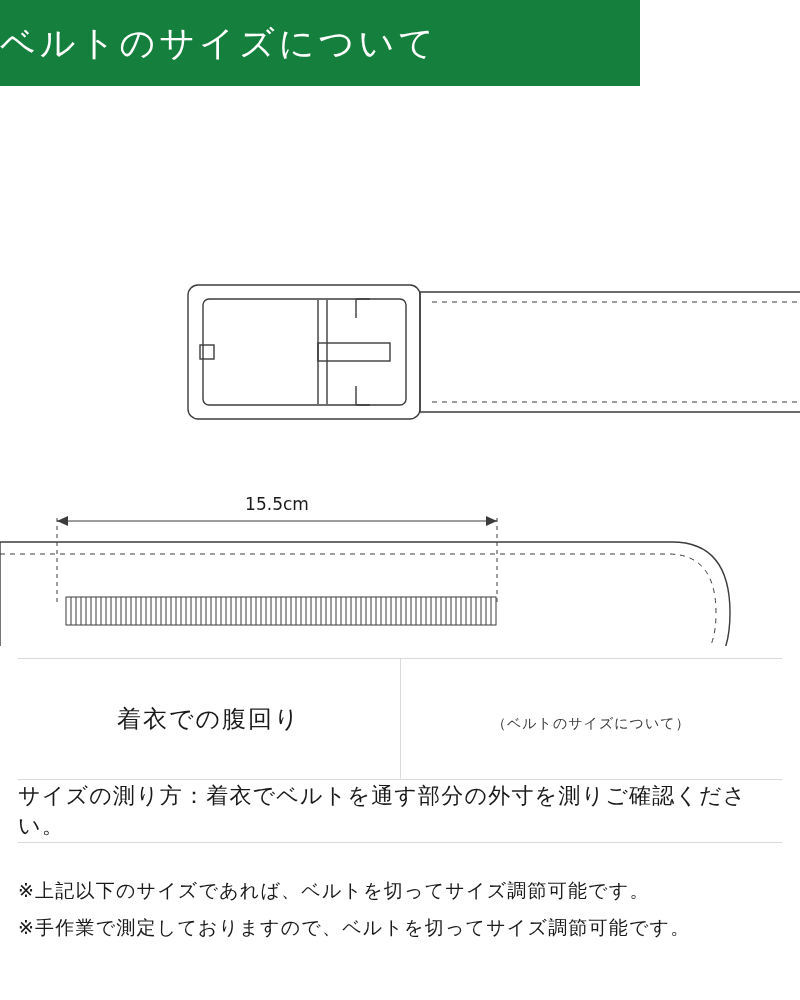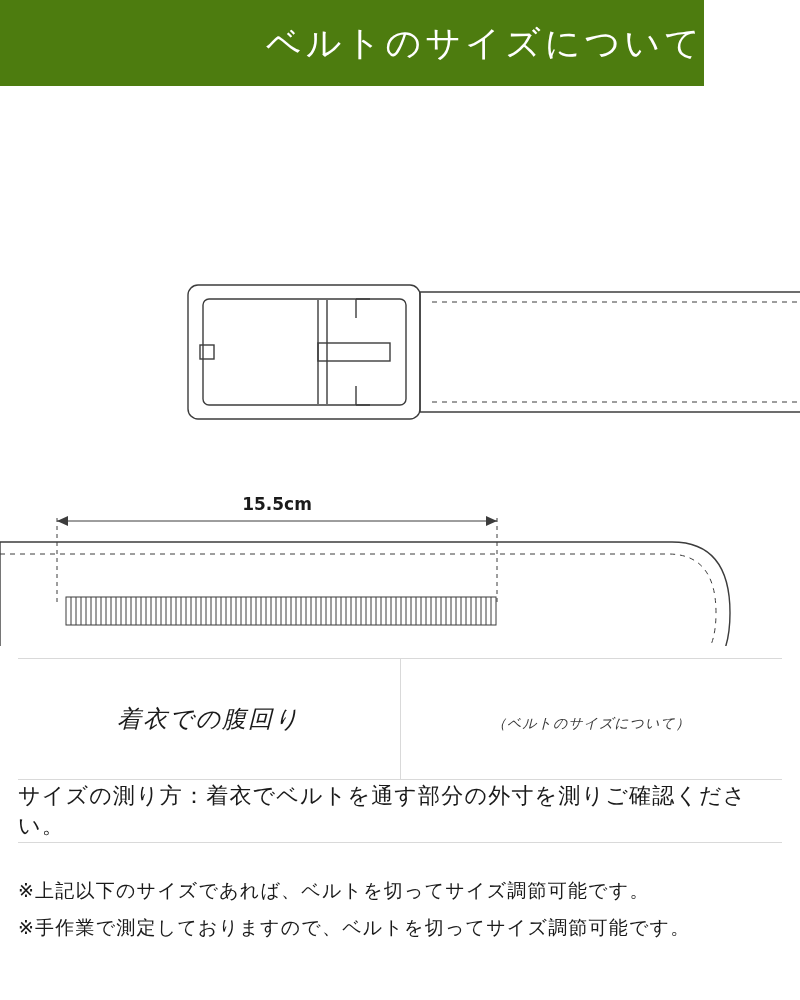--- a/index.html
+++ b/index.html
@@ -17,41 +17,40 @@
 
   .page {
     position: relative;
     width: 800px;
     height: 1000px;
     box-sizing: border-box;
   }
 
   
   .header {
-    width: 704px;
+    width: 640px;
     height: 86px;
-    background: #4d7c0f;
+    background: #15803d;
     display: flex;
     align-items: center;
-    justify-content: flex-end;
+    justify-content: flex-start;
   }
   .header-title {
     color: #ffffff;
     font-size: 35px;
     letter-spacing: 4px;
     font-weight: 400;
     font-family: "DejaVu Sans", sans-serif;
   }
 
   
   .diagram-wrap {
     position: relative;
     width: 800px;
     height: 560px;
-    font-weight: bold;
   }
   .diagram-wrap svg {
     display: block;
   }
 
   
   .info-block {
     position: absolute;
     left: 18px;
     top: 658px;
@@ -65,21 +64,20 @@
   .info-row {
     display: flex;
     height: 120px;
   }
   .info-cell {
     flex: 1 1 50%;
     display: flex;
     flex-direction: column;
     align-items: center;
     justify-content: center;
-    font-style: italic;
   }
   .info-cell.left {
     border-right: 1px solid #d9d9d9;
   }
   .cell-main {
     font-size: 24px;
     letter-spacing: 2px;
     font-family: "DejaVu Sans", sans-serif;
     color: #1a1a1a;
   }

